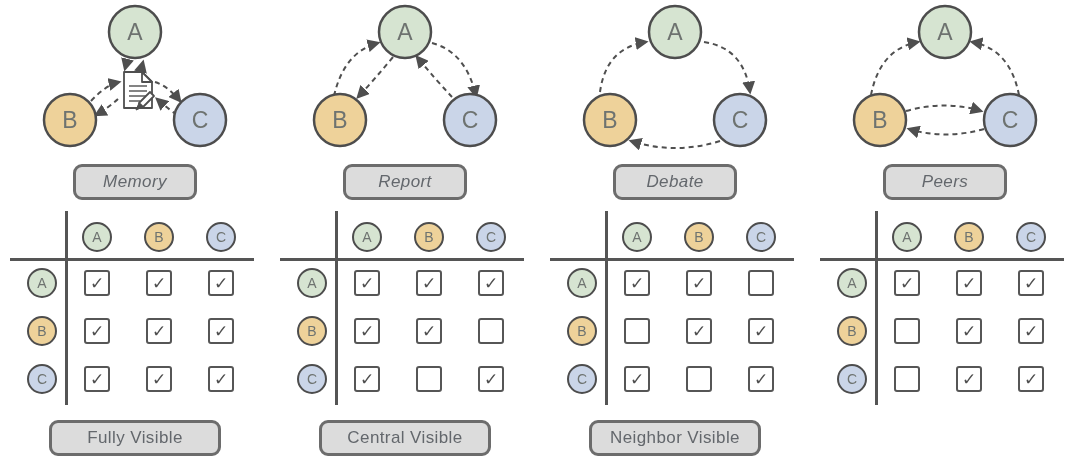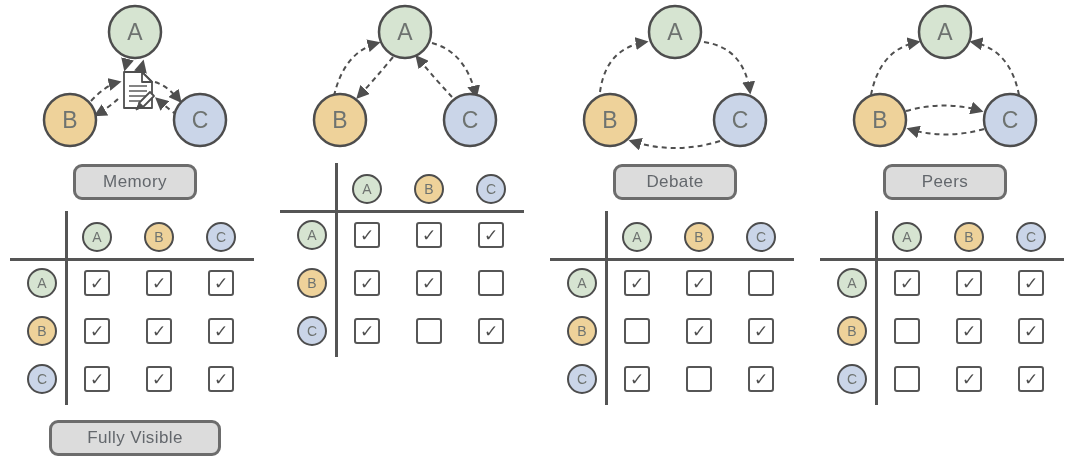--- a/index.html
+++ b/index.html
@@ -3,21 +3,21 @@
 <meta charset="utf-8">
 <style>
   html,body{margin:0;padding:0;background:#ffffff;}
   body{width:1080px;height:460px;overflow:hidden;font-family:"Liberation Sans",sans-serif;}
   .wrap{display:flex;width:1080px;height:460px;}
   .panel{width:270px;display:flex;flex-direction:column;align-items:center;}
   .graph{width:270px;height:150px;margin-top:2px;flex:none;}
   .btn{box-sizing:border-box;height:36px;display:flex;align-items:center;justify-content:center;
        background:#dcdcdc;border:3px solid #6c6c6c;border-radius:9px;color:#63676c;
        font-size:17px;letter-spacing:.4px;white-space:nowrap;}
-  .btn.pattern{min-width:124px;margin-top:12px;padding:0 20px;}
+  .btn.pattern{min-width:124px;margin-top:12px;padding:0 20px;font-style:italic;}
   .btn.vis{min-width:172px;margin-top:17px;padding:0 10px;}
   .matrix{position:relative;margin-top:15px;display:grid;
           grid-template-columns:48px 62px 62px 62px;
           grid-template-rows:44px 48px 48px 48px;}
   .mcell{display:flex;align-items:center;justify-content:center;}
   .vline{position:absolute;left:47px;top:-4px;bottom:-2px;width:3px;background:#555;}
   .hline{position:absolute;top:43px;left:-8px;right:-2px;height:3px;background:#555;}
   .chip{box-sizing:border-box;width:30px;height:30px;border:2px solid #4d4d4d;border-radius:50%;
         display:flex;align-items:center;justify-content:center;font-size:14px;color:#6e7370;}
   .chip-a{background:#d6e4d1;}
@@ -140,20 +140,23 @@
       <path class="edge" d="M123,55 Q104,78 88,95" marker-end="url(#m2)"></path>
       <path class="edge" d="M162,41 Q196,50 206,94" marker-end="url(#m2)"></path>
       <path class="edge" d="M182,95 Q166,78 147,55" marker-end="url(#m2)"></path>
       <circle class="node nfill-a" cx="135" cy="30" r="26"></circle>
       <text class="nlabel" x="135" y="38">A</text>
       <circle class="node nfill-b" cx="70" cy="118" r="26"></circle>
       <text class="nlabel" x="70" y="126">B</text>
       <circle class="node nfill-c" cx="200" cy="118" r="26"></circle>
       <text class="nlabel" x="200" y="126">C</text>
     </svg>
+    <div class="btn pattern">
+        <span>Report</span>
+      </div>
     <div class="matrix">
       <div class="vline"></div>
       <div class="hline"></div>
       <div class="mcell"></div>
       <div class="mcell">
           <span class="chip chip-a">A</span>
         </div>
       <div class="mcell">
           <span class="chip chip-b">B</span>
         </div>
@@ -190,20 +193,23 @@
       <div class="mcell">
           <span class="checkbox">✓</span>
         </div>
       <div class="mcell">
           <span class="checkbox"></span>
         </div>
       <div class="mcell">
           <span class="checkbox">✓</span>
         </div>
     </div>
+    <div class="btn vis">
+        <span>Central Visible</span>
+      </div>
   </section>
 
   <section class="panel">
     <svg class="graph" viewBox="0 0 270 150">
       <defs>
         <marker id="m3" viewBox="0 0 10 10" refX="8" refY="5" markerWidth="6.5" markerHeight="6.5" orient="auto-start-reverse">
           <path d="M0,0 L10,5 L0,10 z" fill="#4f4f4f"></path>
         </marker>
       </defs>
       <path class="edge" d="M60,90 Q66,46 106,40" marker-end="url(#m3)"></path>
@@ -262,20 +268,23 @@
       <div class="mcell">
           <span class="checkbox">✓</span>
         </div>
       <div class="mcell">
           <span class="checkbox"></span>
         </div>
       <div class="mcell">
           <span class="checkbox">✓</span>
         </div>
     </div>
+    <div class="btn vis">
+        <span>Neighbor Visible</span>
+      </div>
   </section>
 
   <section class="panel">
     <svg class="graph" viewBox="0 0 270 150">
       <defs>
         <marker id="m4" viewBox="0 0 10 10" refX="8" refY="5" markerWidth="6.5" markerHeight="6.5" orient="auto-start-reverse">
           <path d="M0,0 L10,5 L0,10 z" fill="#4f4f4f"></path>
         </marker>
       </defs>
       <path class="edge" d="M61,93 Q70,47 108,40" marker-end="url(#m4)"></path>

